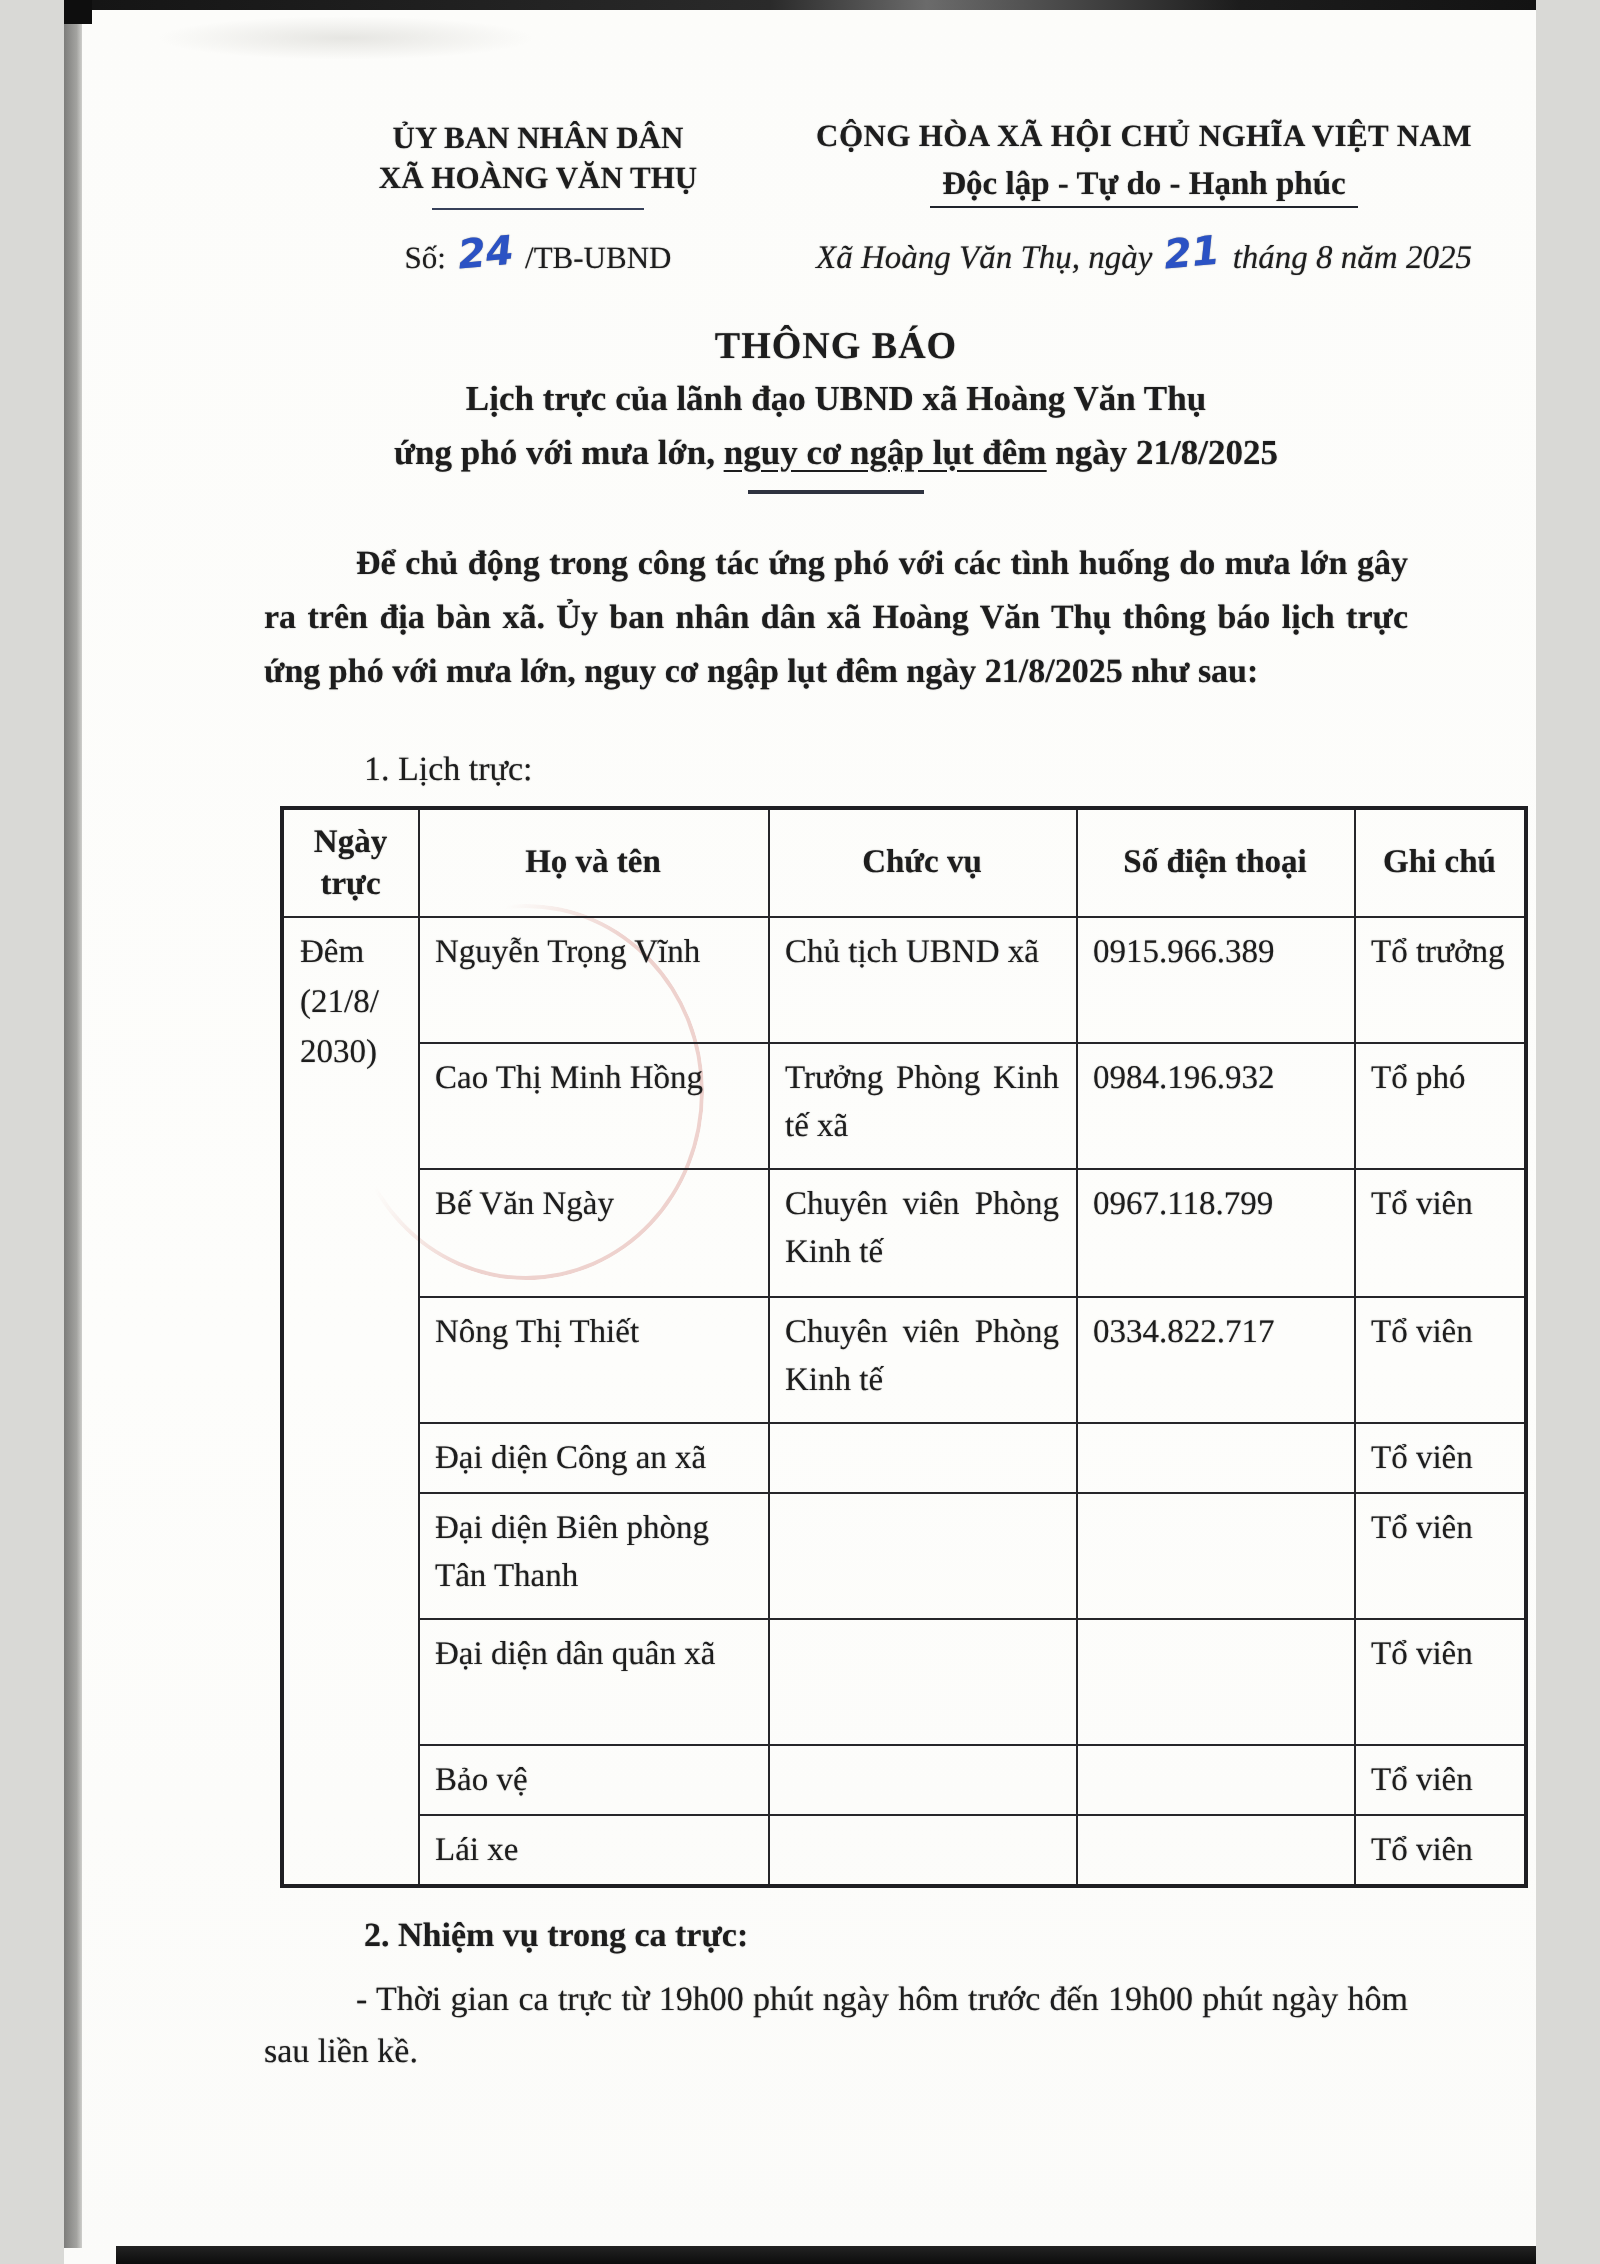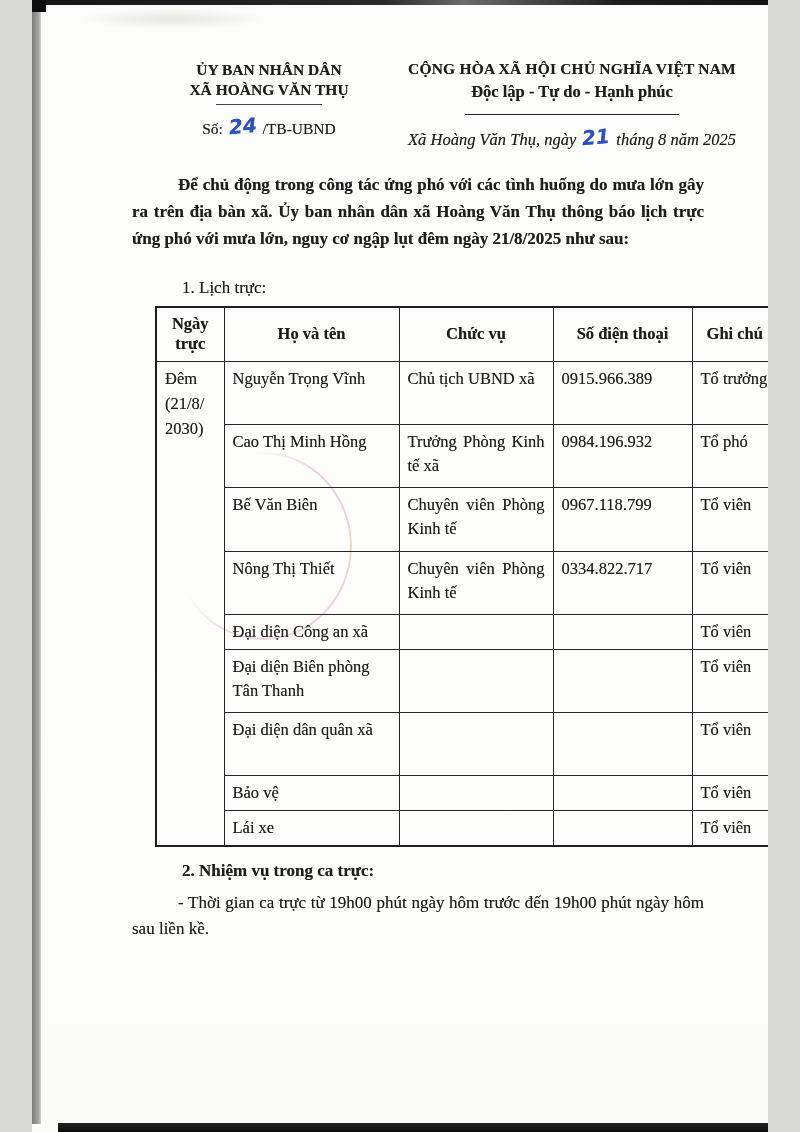--- a/index.html
+++ b/index.html
@@ -26,38 +26,38 @@
 
   
   .doc-header{display:flex;align-items:flex-start;}
   .hdr-left{width:218px;margin-left:28px;text-align:center;flex:none;}
   .hdr-left .org{font-weight:bold;font-size:15.5px;line-height:1.32;}
   .issuer-rule{width:106px;height:0;border-top:1.8px solid #37415a;margin:3px auto 0;}
   .number-line{margin-top:12px;font-size:15.5px;white-space:nowrap;}
   .hdr-right{width:388px;margin-left:auto;text-align:center;flex:none;}
   .hdr-right .nat1{font-weight:bold;font-size:15.5px;letter-spacing:0.2px;}
   .hdr-right .nat2{display:inline-block;font-weight:bold;font-size:16.5px;margin-top:4px;
-    padding:0 6px 12px;border-bottom:1.8px solid #20242c;}
+    padding:0 6px 1px;border-bottom:1.8px solid #20242c;}
   .place-date{margin-top:13px;font-style:italic;font-size:16.5px;white-space:nowrap;}
   .handwrite{display:inline-block;font-family:"DejaVu Sans",sans-serif;font-style:italic;font-weight:600;
     color:#2b52c4;font-size:20px;line-height:1;transform:rotate(-5deg) translateY(-1px);padding:0 2px;}
 
   
   .title-block{margin-top:24px;text-align:center;}
   .title-main{font-weight:bold;font-size:19px;letter-spacing:0.5px;}
   .title-sub{font-weight:bold;font-size:17.5px;line-height:1.35;margin-top:3px;}
   .title-sub .u{text-decoration:underline;text-underline-offset:3px;}
   .title-rule{width:88px;height:0;border-top:2.2px solid #2f3340;margin:7px auto 0;}
 
   
   .intro{margin:22px 0 0;font-size:17px;line-height:1.58;text-align:justify;text-indent:46px;font-weight:bold;}
   .sec-heading{margin-top:25px;padding-left:50px;font-weight:normal;font-size:17px;}
 
   
-  table.duty{border-collapse:collapse;table-layout:fixed;width:622px;margin:8px 0 0 23px;}
+  table.duty{border-collapse:collapse;table-layout:fixed;width:622px;margin:8px 0 0 8px;}
   table.duty col.c1{width:68px;} table.duty col.c2{width:175px;} table.duty col.c3{width:154px;}
   table.duty col.c4{width:139px;} table.duty col.c5{width:86px;}
   table.duty th,table.duty td{border:1.6px solid #26262a;font-size:16.5px;line-height:1.45;
     padding:5px 8px;vertical-align:top;overflow:hidden;}
   table.duty{border:2.2px solid #1f1f23;}
   table.duty th{height:55px;font-weight:bold;text-align:center;vertical-align:middle;padding:2px 4px;line-height:1.25;}
   tr.h63{height:63px;} tr.h64{height:64px;} tr.h33{height:33px;}
   td.cell-date{vertical-align:top;padding-top:8px;}
   td.cell-date span{display:block;line-height:1.5;}
   td.cell-pos{text-align:justify;padding-right:12px;}
@@ -96,20 +96,26 @@
         <div class="nat1">CỘNG HÒA XÃ HỘI CHỦ NGHĨA VIỆT NAM</div>
         <div><span class="nat2">Độc lập - Tự do - Hạnh phúc</span></div>
         <div class="place-date">
           <span>Xã Hoàng Văn Thụ, ngày</span>
           <span class="handwrite">21</span>
           <span>tháng 8 năm 2025</span>
         </div>
       </div>
     </header>
 
+    <div class="title-block">
+      <div class="title-main">THÔNG BÁO</div>
+      <div class="title-sub">Lịch trực của lãnh đạo UBND xã Hoàng Văn Thụ</div>
+      <div class="title-sub"><span>ứng phó với mưa lớn, </span><span class="u">nguy cơ ngập lụt đêm</span><span> ngày 21/8/2025</span></div>
+      <div class="title-rule"></div>
+    </div>
 
     <p class="intro">Để chủ động trong công tác ứng phó với các tình huống do mưa lớn gây ra trên địa bàn xã. Ủy ban nhân dân xã Hoàng Văn Thụ thông báo lịch trực ứng phó với mưa lớn, nguy cơ ngập lụt đêm ngày 21/8/2025 như sau:</p>
 
     <div class="sec-heading">1. Lịch trực:</div>
 
     <table class="duty">
       <colgroup>
           <col class="c1">
           <col class="c2">
           <col class="c3">
@@ -137,21 +143,21 @@
           <td class="cell-phone">0915.966.389</td>
           <td class="cell-note">Tổ trưởng</td>
         </tr>
         <tr class="h63">
           <td class="cell-name">Cao Thị Minh Hồng</td>
           <td class="cell-pos">Trưởng Phòng Kinh tế xã</td>
           <td class="cell-phone">0984.196.932</td>
           <td class="cell-note">Tổ phó</td>
         </tr>
         <tr class="h64">
-          <td class="cell-name">Bế Văn Biên</td>
+          <td class="cell-name">Bế Văn Ngày</td>
           <td class="cell-pos">Chuyên viên Phòng Kinh tế</td>
           <td class="cell-phone">0967.118.799</td>
           <td class="cell-note">Tổ viên</td>
         </tr>
         <tr class="h63">
           <td class="cell-name">Nông Thị Thiết</td>
           <td class="cell-pos">Chuyên viên Phòng Kinh tế</td>
           <td class="cell-phone">0334.822.717</td>
           <td class="cell-note">Tổ viên</td>
         </tr>

